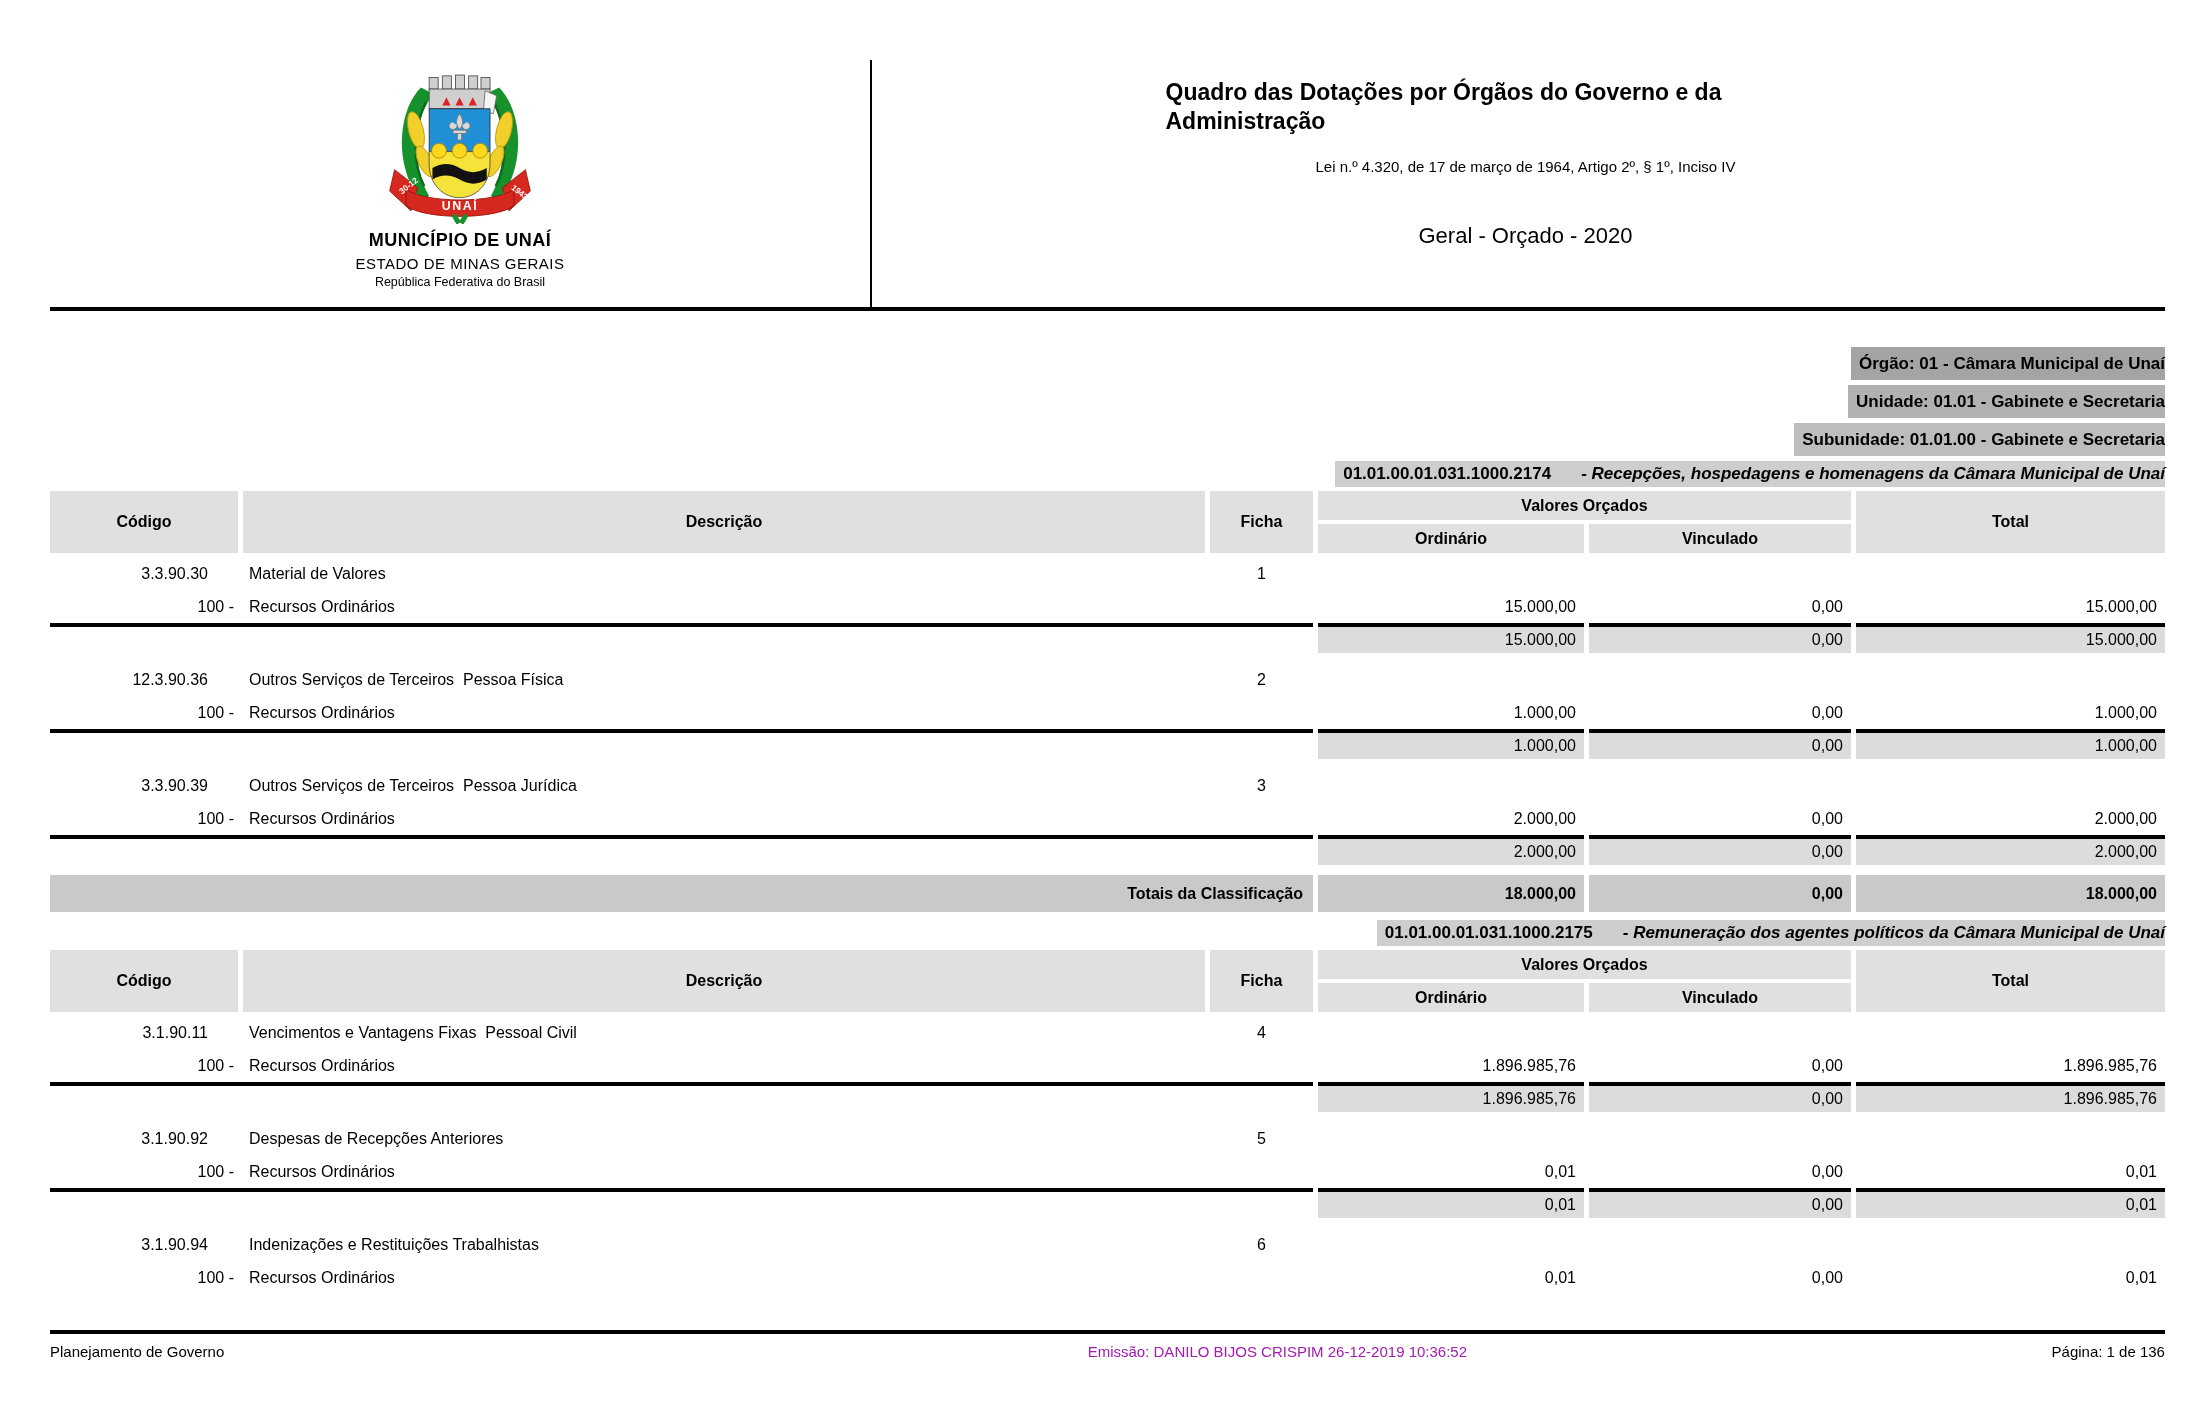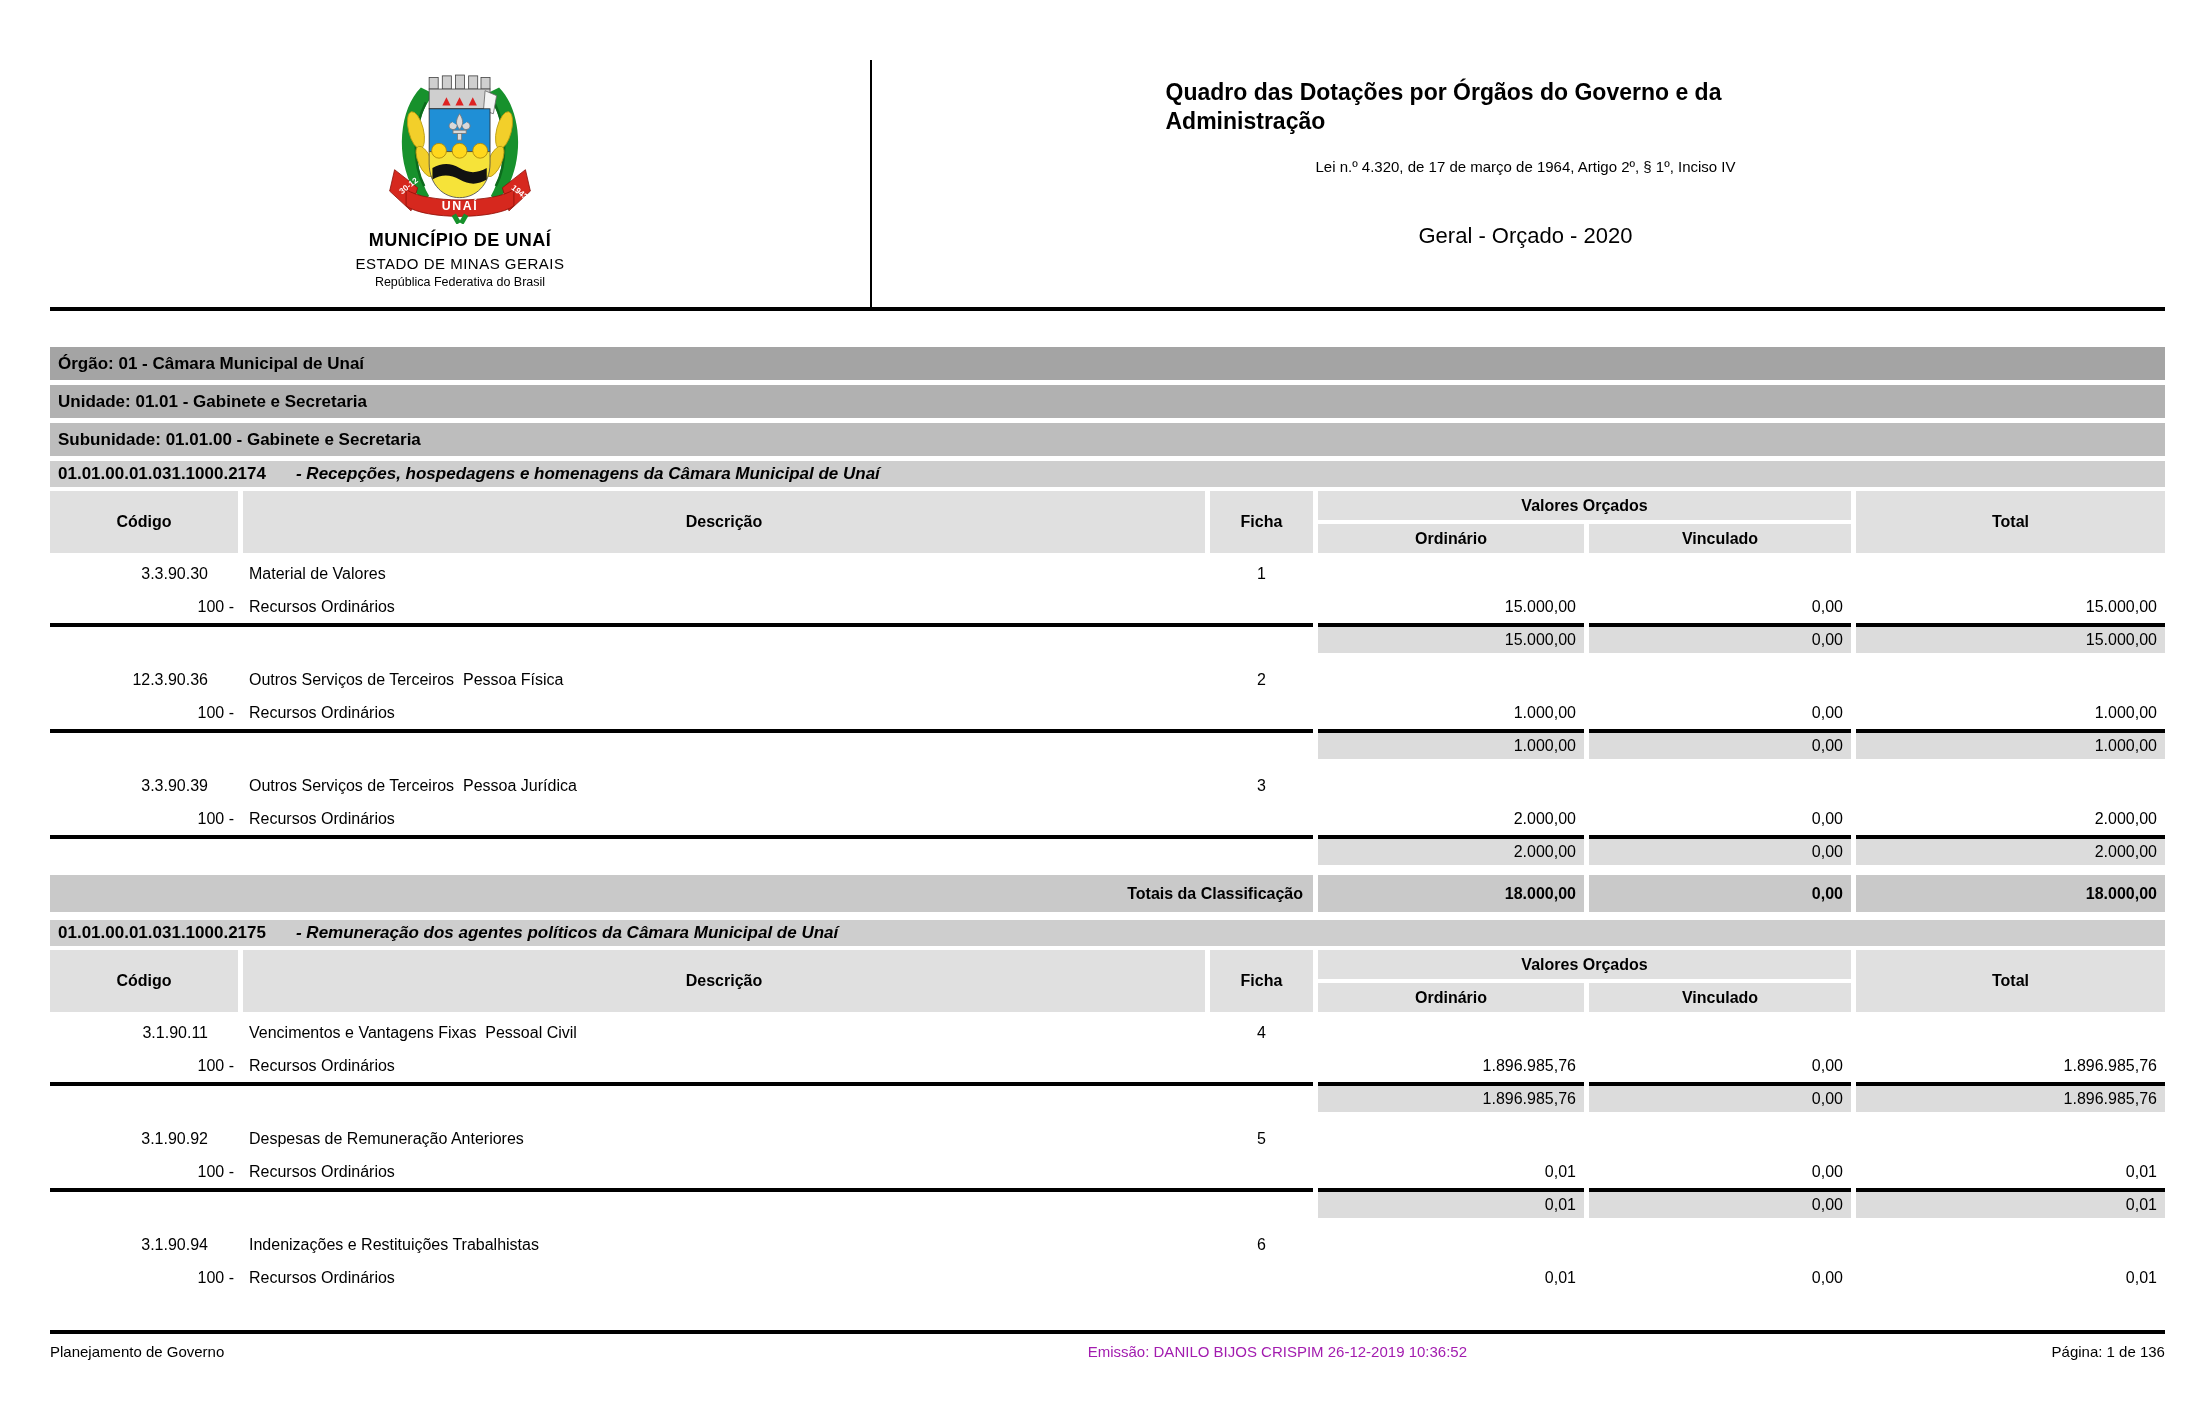--- a/index.html
+++ b/index.html
@@ -20,21 +20,21 @@
   .rpt-header-right {
     flex:1; border-left:2px solid #000000; display:flex; flex-direction:column;
     align-items:center; padding-top:18px;padding-left:14px;
   }
   .rpt-title { font-size:23px; font-weight:bold; width:720px; line-height:1.25; }
   .rpt-law { font-size:15px; margin-top:22px; }
   .rpt-scope { font-size:22px; margin-top:48px; }
   .header-rule { height:4px; background:#000; margin-top:0; }
 
   
-  .filters { margin-top:36px; display:flex; flex-direction:column; gap:5px; }
+  .filters { margin-top:36px; display:flex; flex-direction:column; gap:5px;align-items:flex-end; }
   .fbar { height:33px; display:flex; align-items:center; padding-left:8px;
           font-size:17px; font-weight:bold; }
   .fbar-orgao { background:#a4a4a4; }
   .fbar-unidade { background:#b1b1b1; }
   .fbar-subunidade { background:#bdbdbd; }
   .class-bar { height:26px; display:flex; align-items:center; padding-left:8px;
                font-size:17px; font-weight:bold; background:#cecece; }
   .class-title { margin-left:30px;font-style:italic; }
 
   
@@ -297,21 +297,21 @@
     </div>
     <div class="trow sub-row">
       <div class="sub-left"></div>
       <div class="sub-val">1.896.985,76</div>
       <div class="sub-val">0,00</div>
       <div class="sub-val">1.896.985,76</div>
     </div>
 
     <div class="trow item-row">
       <div class="item-code">3.1.90.92</div>
-      <div class="item-desc">Despesas de Remuneração Anteriores</div>
+      <div class="item-desc">Despesas de Recepções Anteriores</div>
       <div class="item-ficha">5</div>
       <div></div>
         <div></div>
         <div></div>
     </div>
     <div class="trow res-row">
       <div class="res-code">100 -</div>
       <div class="res-desc">Recursos Ordinários</div>
       <div></div>
       <div class="val">0,01</div>

